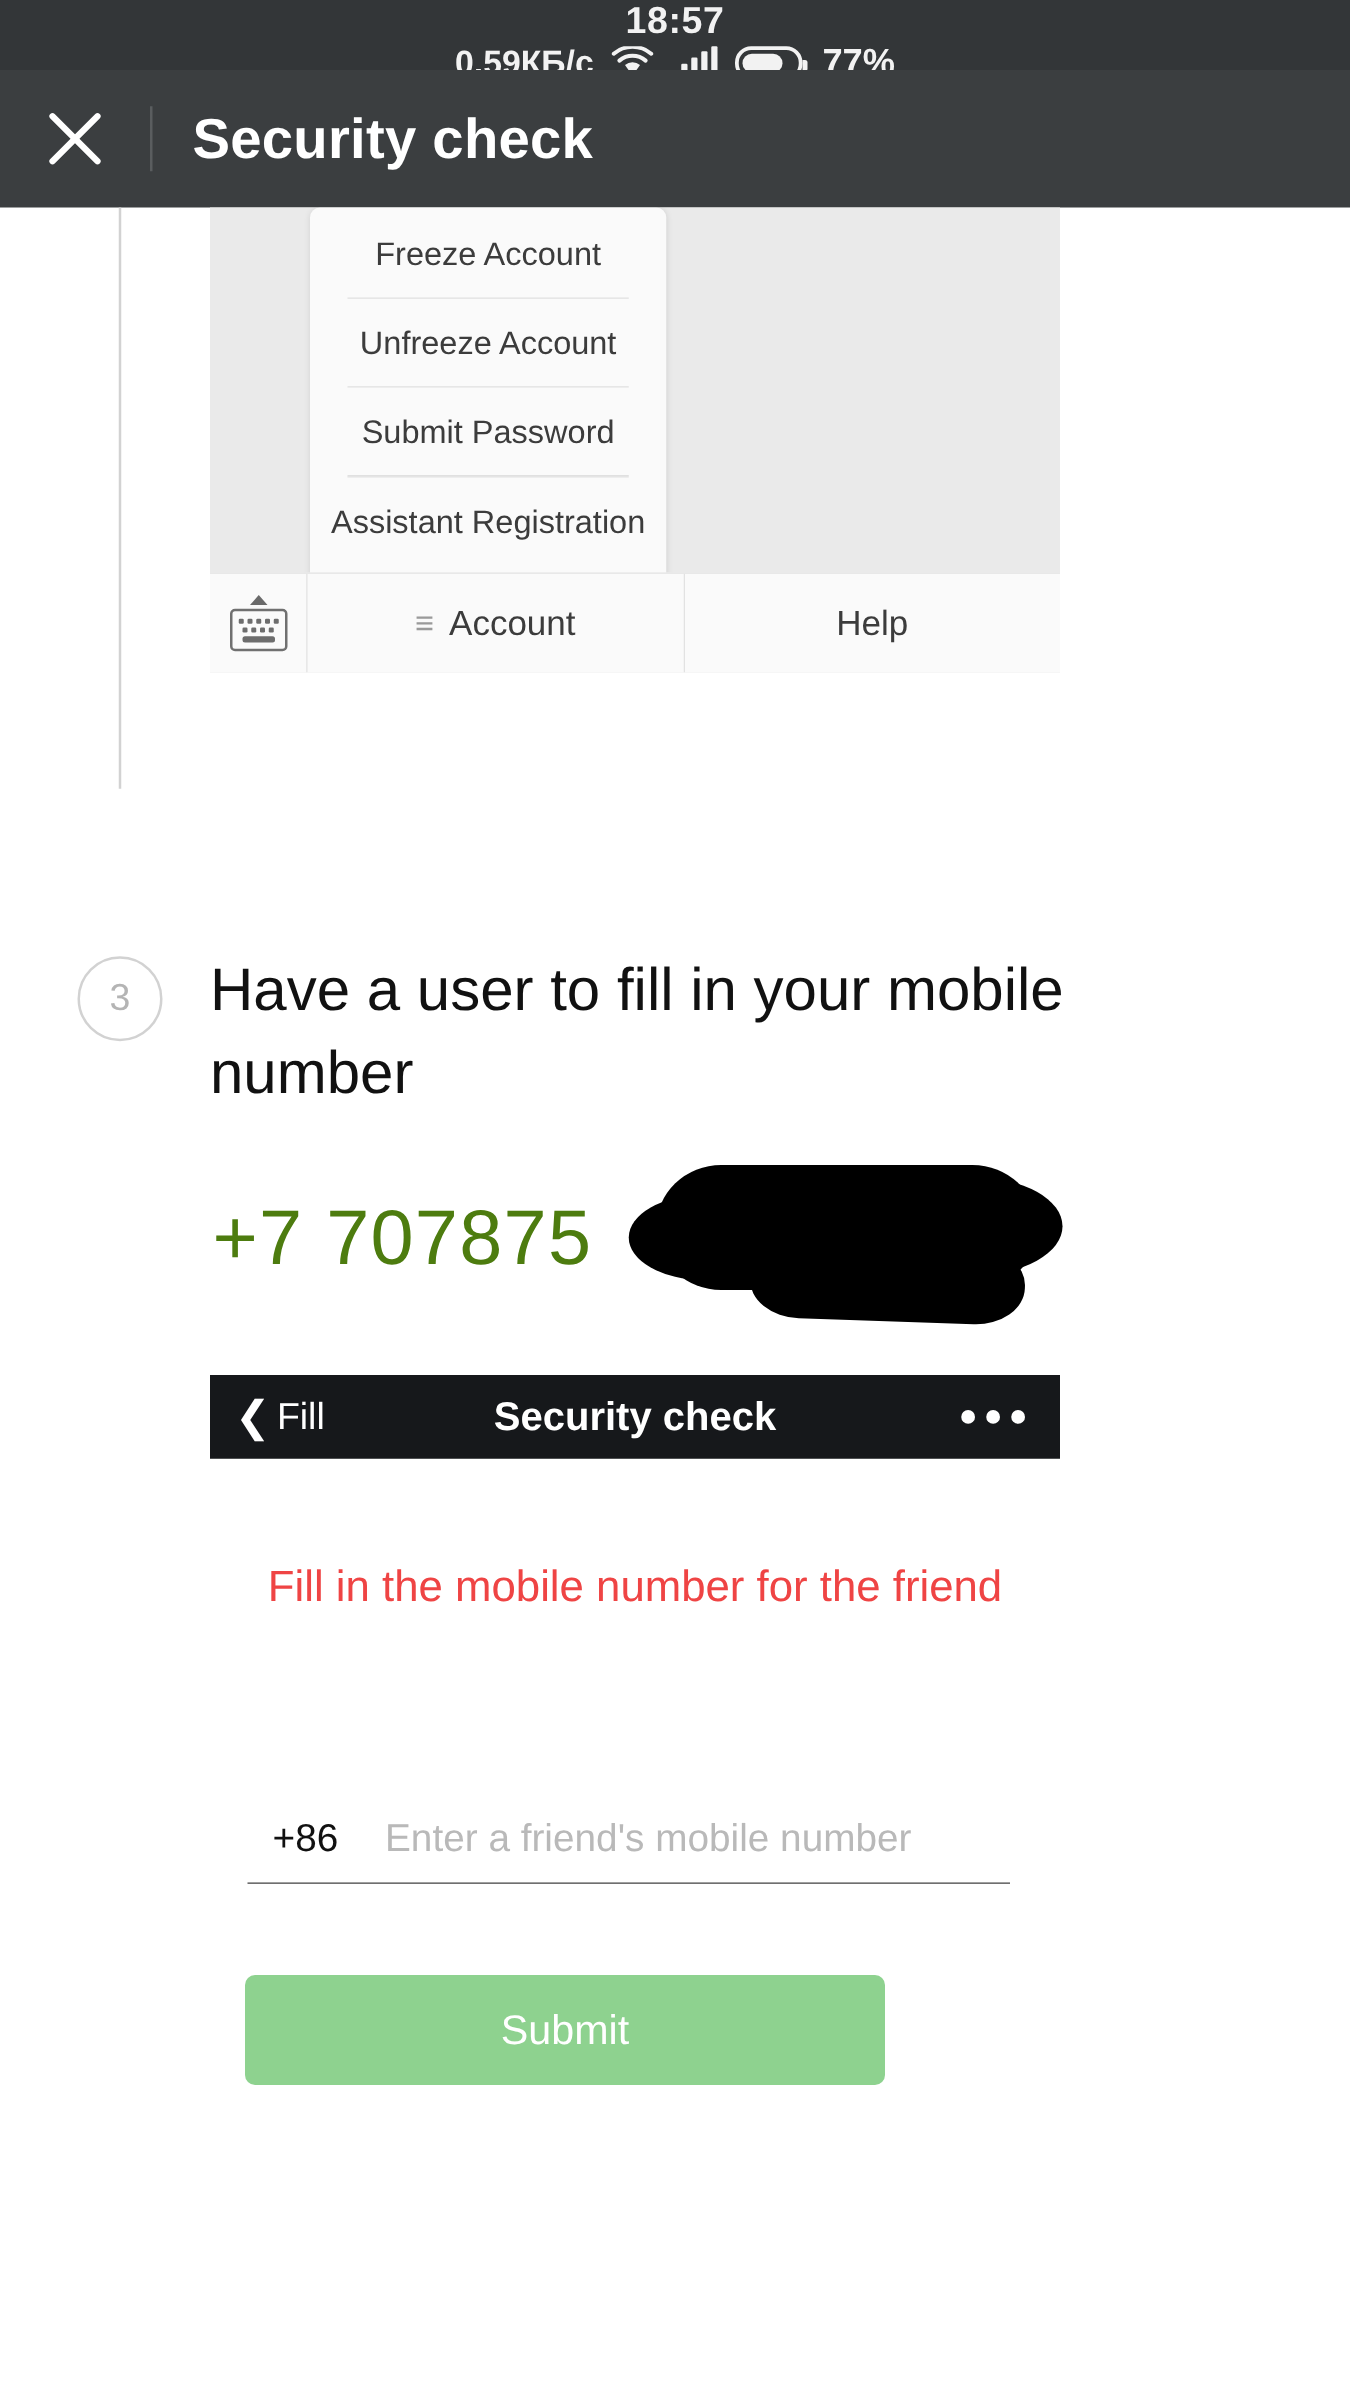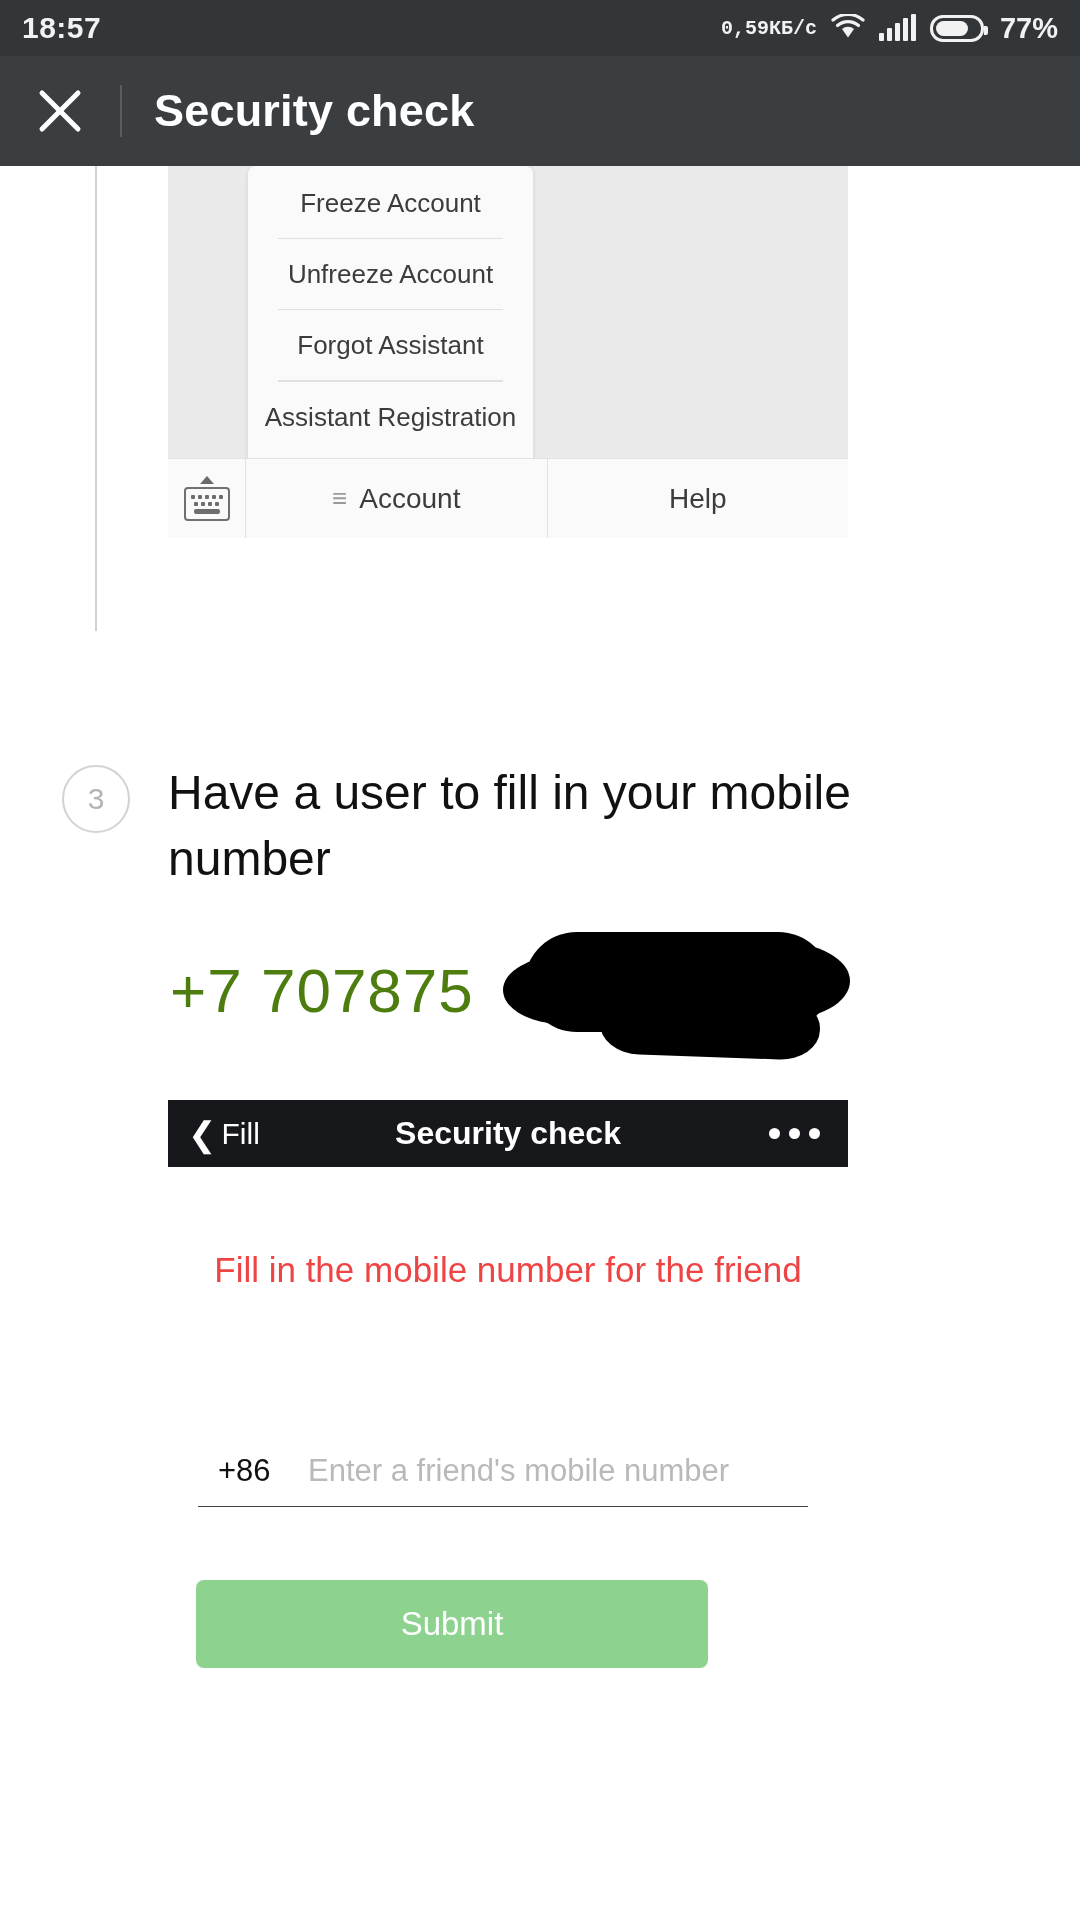--- a/index.html
+++ b/index.html
@@ -10,24 +10,25 @@
     overflow:hidden;
   }
   #screen { position:relative; width:1080px; height:1920px; background:#fff; }
 
   
   .statusbar{
     position:absolute; top:0; left:0; width:1080px; height:56px;
     background:#333638; color:#f2f2f2;
     display:flex; align-items:center; justify-content:space-between;
     padding:0 22px;
+    flex-direction:column;
   }
   .status-time{ font-size:30px; font-weight:700; letter-spacing:.5px; }
   .status-right{ display:flex; align-items:center; gap:14px; }
-  .status-net{ font-size:20px; font-weight:700;font-family:Liberation Mono, monospace; }
+  .status-net{ font-size:27px; font-weight:700; }
   .status-battery-pct{ font-size:29px; font-weight:700; margin-left:2px; }
   .icon-wifi{ width:34px; height:28px; position:relative; display:block; }
   .icon-signal{ display:flex; align-items:flex-end; gap:3px; height:26px; }
   .icon-signal i{ display:block; width:5px; background:#f2f2f2; border-radius:1px; }
   .icon-signal i:nth-child(1){ height:8px; }
   .icon-signal i:nth-child(2){ height:13px; }
   .icon-signal i:nth-child(3){ height:18px; }
   .icon-signal i:nth-child(4){ height:23px; }
   .icon-signal i:nth-child(5){ height:27px; }
   .icon-batt{
@@ -225,21 +226,21 @@
 
   <div class="timeline-line"></div>
   <div class="step-circle">3</div>
 
   <div class="shot1">
     <div class="menu-card">
       <div class="menu-item">Freeze Account</div>
       <div class="menu-sep"></div>
       <div class="menu-item">Unfreeze Account</div>
       <div class="menu-sep"></div>
-      <div class="menu-item">Forgot Assistant</div>
+      <div class="menu-item">Submit Password</div>
       <div class="menu-sep"></div>
       <div class="menu-sep"></div>
       <div class="menu-item">Assistant Registration</div>
       <div class="menu-arrow"></div>
     </div>
 
     <div class="tabbar">
       <div class="tab-kb">
         <span class="kb-glyph">
           <span class="kb-caret"></span>

